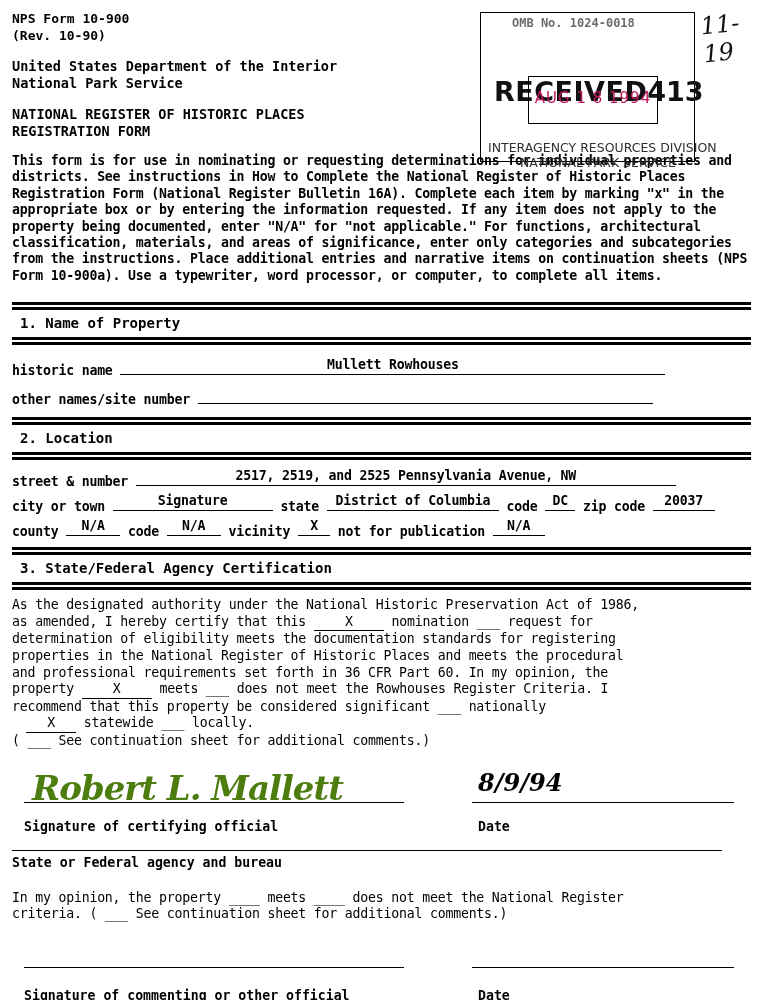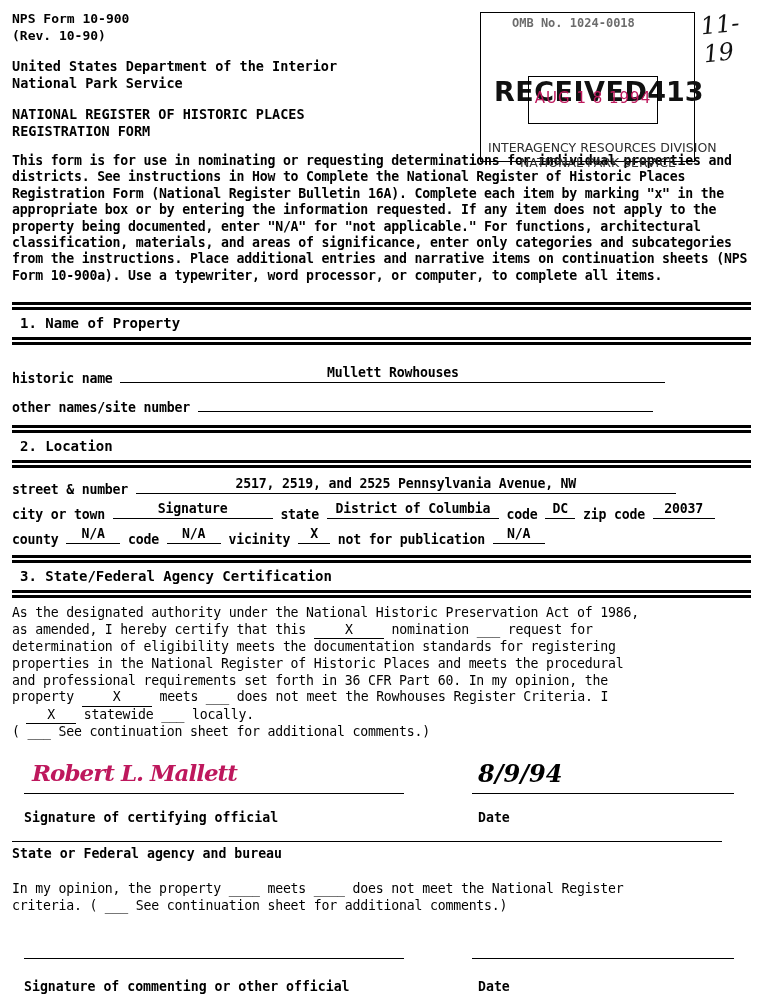--- a/index.html
+++ b/index.html
@@ -182,24 +182,24 @@
   .sig-area {
     position: relative;
     height: 46px;
   }
   .sig-name {
     position: absolute;
     left: 20px;
     top: -4px;
     font-family: "DejaVu Serif", serif;
     font-style: italic;
-    font-size: 23px;
+    font-size: 34px;
     font-weight: bold;
     letter-spacing: -1px;
-    color: #be185d;
+    color: #4d7c0f;
   }
   .sig-date {
     position: absolute;
     left: 466px;
     top: -4px;
     font-family: "DejaVu Serif", serif;
     font-style: italic;
     font-size: 24px;
     font-weight: bold;
     color: #000;
@@ -275,21 +275,21 @@
       <div class="handnum">11-19</div>
     </div>
 
     <div class="intro">This form is for use in nominating or requesting determinations for individual properties and districts.  See instructions in How to Complete the National Register of Historic Places Registration Form (National Register Bulletin 16A).  Complete each item by marking "x" in the appropriate box or by entering the information requested.  If any item does not apply to the property being documented, enter "N/A" for "not applicable."  For functions, architectural classification, materials, and areas of significance, enter only categories and subcategories from the instructions.  Place additional entries and narrative items on continuation sheets (NPS Form 10-900a).  Use a typewriter, word processor, or computer, to complete all items.</div>
 
     <div class="mt18">
       <div class="dblrule"></div>
       <div class="section-head">1. Name of Property</div>
       <div class="dblrule tight"></div>
 
-      <div class="frow" style="margin-top:18px;">
+      <div class="frow" style="margin-top:10px;">
         <span>historic name</span>
         <span class="fill" style="width:545px;"><span>Mullett Rowhouses</span></span>
       </div>
 
       <div class="frow" style="margin-top:10px;">
         <span>other names/site number</span>
         <span class="fill" style="width:455px;"><span></span></span>
       </div>
     </div>
 
@@ -339,20 +339,21 @@
           <span>nomination ___ request for</span>
         </div>
         <div>determination of eligibility meets the documentation standards for registering</div>
         <div>properties in the National Register of Historic Places and meets the procedural</div>
         <div>and professional requirements set forth in 36 CFR Part 60.  In my opinion, the</div>
         <div>
           <span>property</span>
           <span class="ul" style="display:inline-block;width:66px;text-align:center;"><span>X</span></span>
           <span>meets ___ does not meet the Rowhouses Register Criteria.   I</span>
         </div>
+        <div>recommend that this property be considered significant ___ nationally</div>
         <div>
           <span class="ul" style="display:inline-block;width:46px;text-align:center;margin-left:14px;"><span>X</span></span>
           <span>statewide ___ locally.</span>
         </div>
         <div>( ___ See continuation sheet for additional comments.)</div>
       </div>
 
       <div class="sig-area mt22">
         <div class="sig-name">Robert L. Mallett</div>
         <div class="sig-date">8/9/94</div>

